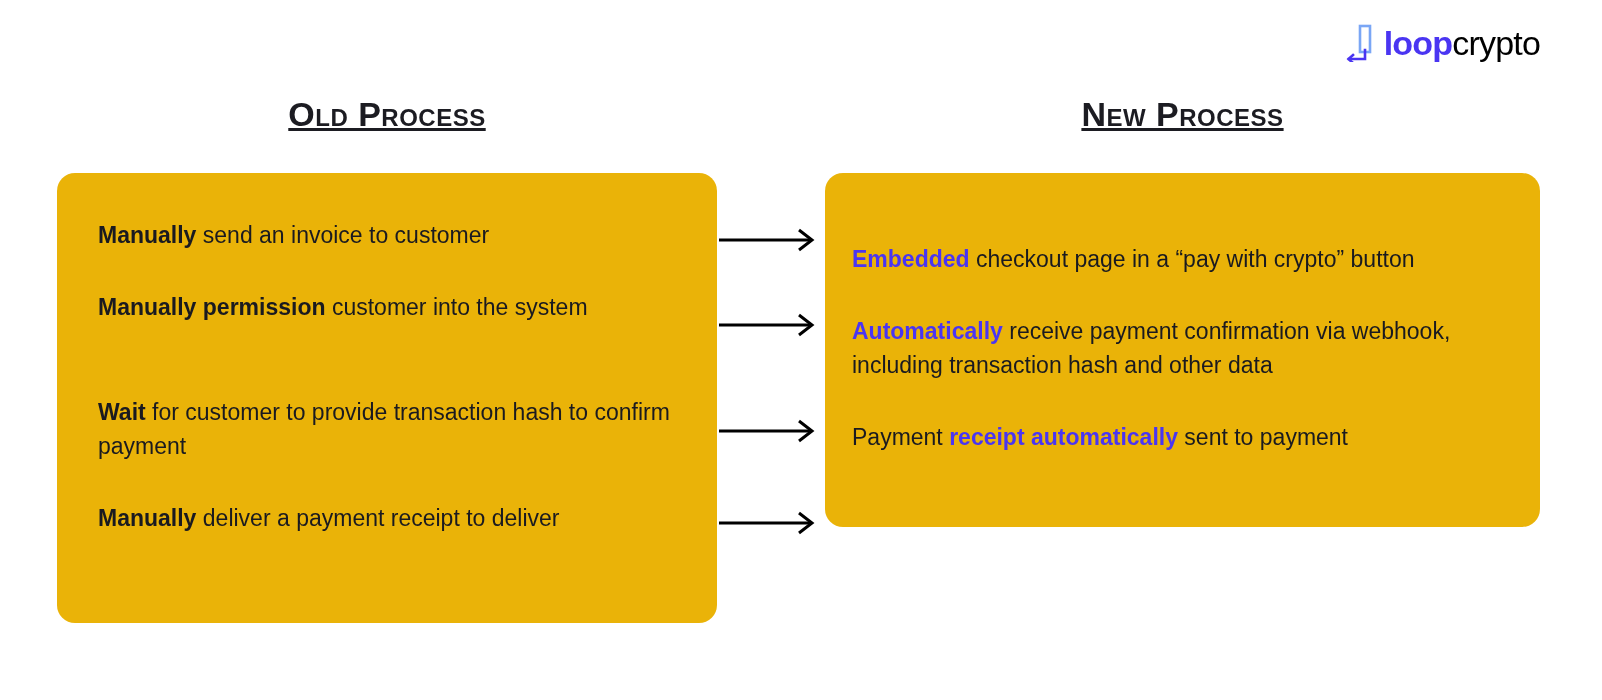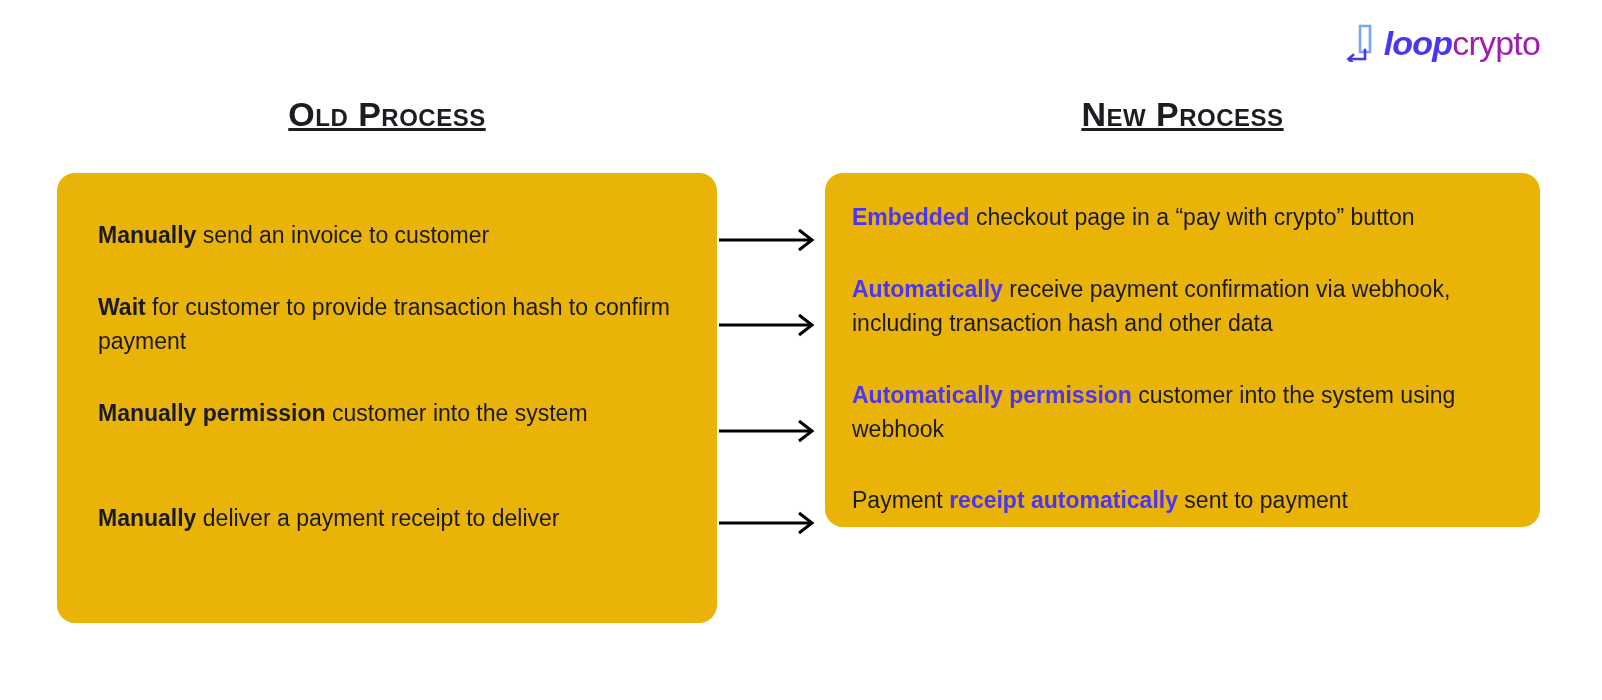--- a/index.html
+++ b/index.html
@@ -29,22 +29,22 @@
     height: 38px;
     display: block;
   }
   .logo-text {
     font-size: 34px;
     font-weight: 700;
     letter-spacing: -0.8px;
     line-height: 1;
     white-space: nowrap;
   }
-  .logo-text .loop { color: #4a35f2; font-style: italic; }
-  .logo-text .crypto { color: #a21caf; font-weight: 400; }
+  .logo-text .loop { color: #4a35f2; }
+  .logo-text .crypto { color: #000000; font-weight: 400; }
 
   
   .board {
     position: absolute;
     top: 0;
     left: 0;
     width: 1602px;
     height: 700px;
   }
 
@@ -74,21 +74,21 @@
     box-sizing: border-box;
   }
   .card-old {
     width: 660px;
     height: 450px;
     padding: 46px 0 0 0;
   }
   .card-new {
     width: 715px;
     height: 354px;
-    padding: 28px 0 0 0;
+    padding: 70px 0 0 0;
   }
 
   .row {
     box-sizing: border-box;
     font-size: 23px;
     line-height: 1.45;
     color: #1a1a20;
   }
   .card-old .row { padding: 0 30px 0 41px; }
   .card-new .row { padding: 0 26px 0 27px; }
@@ -136,25 +136,25 @@
     </span>
     <span class="logo-text"><span class="loop">loop</span><span class="crypto">crypto</span></span>
   </div>
 
   <div class="col col-old">
     <div class="col-title">Old Process</div>
     <div class="card card-old">
       <div class="row r1">
         <b>Manually</b><span> send an invoice to customer</span>
       </div>
+      <div class="row r3">
+        <b>Manually permission</b><span> customer into the system</span>
+      </div>
       <div class="row r2">
         <b>Wait</b><span> for customer to provide transaction hash to confirm payment</span>
-      </div>
-      <div class="row r3">
-        <b>Manually permission</b><span> customer into the system</span>
       </div>
       <div class="row r4">
         <b>Manually</b><span> deliver a payment receipt to deliver</span>
       </div>
     </div>
   </div>
 
   <div class="arrows">
     <span class="arrow a1">
       <svg width="100" height="24" viewBox="0 0 100 24" xmlns="http://www.w3.org/2000/svg">
@@ -184,22 +184,19 @@
 
   <div class="col col-new">
     <div class="col-title">New Process</div>
     <div class="card card-new">
       <div class="row r1">
         <span></span><span class="hl">Embedded</span><span> checkout page in a “pay with crypto” button</span>
       </div>
       <div class="row r2">
         <span></span><span class="hl">Automatically</span><span> receive payment confirmation via webhook, including transaction hash and other data</span>
       </div>
-      <div class="row r3">
-        <span></span><span class="hl">Automatically permission</span><span> customer into the system using webhook</span>
-      </div>
       <div class="row r4">
         <span>Payment </span><span class="hl">receipt automatically</span><span> sent to payment</span>
       </div>
     </div>
   </div>
 
 </div>
 
 </body></html>

